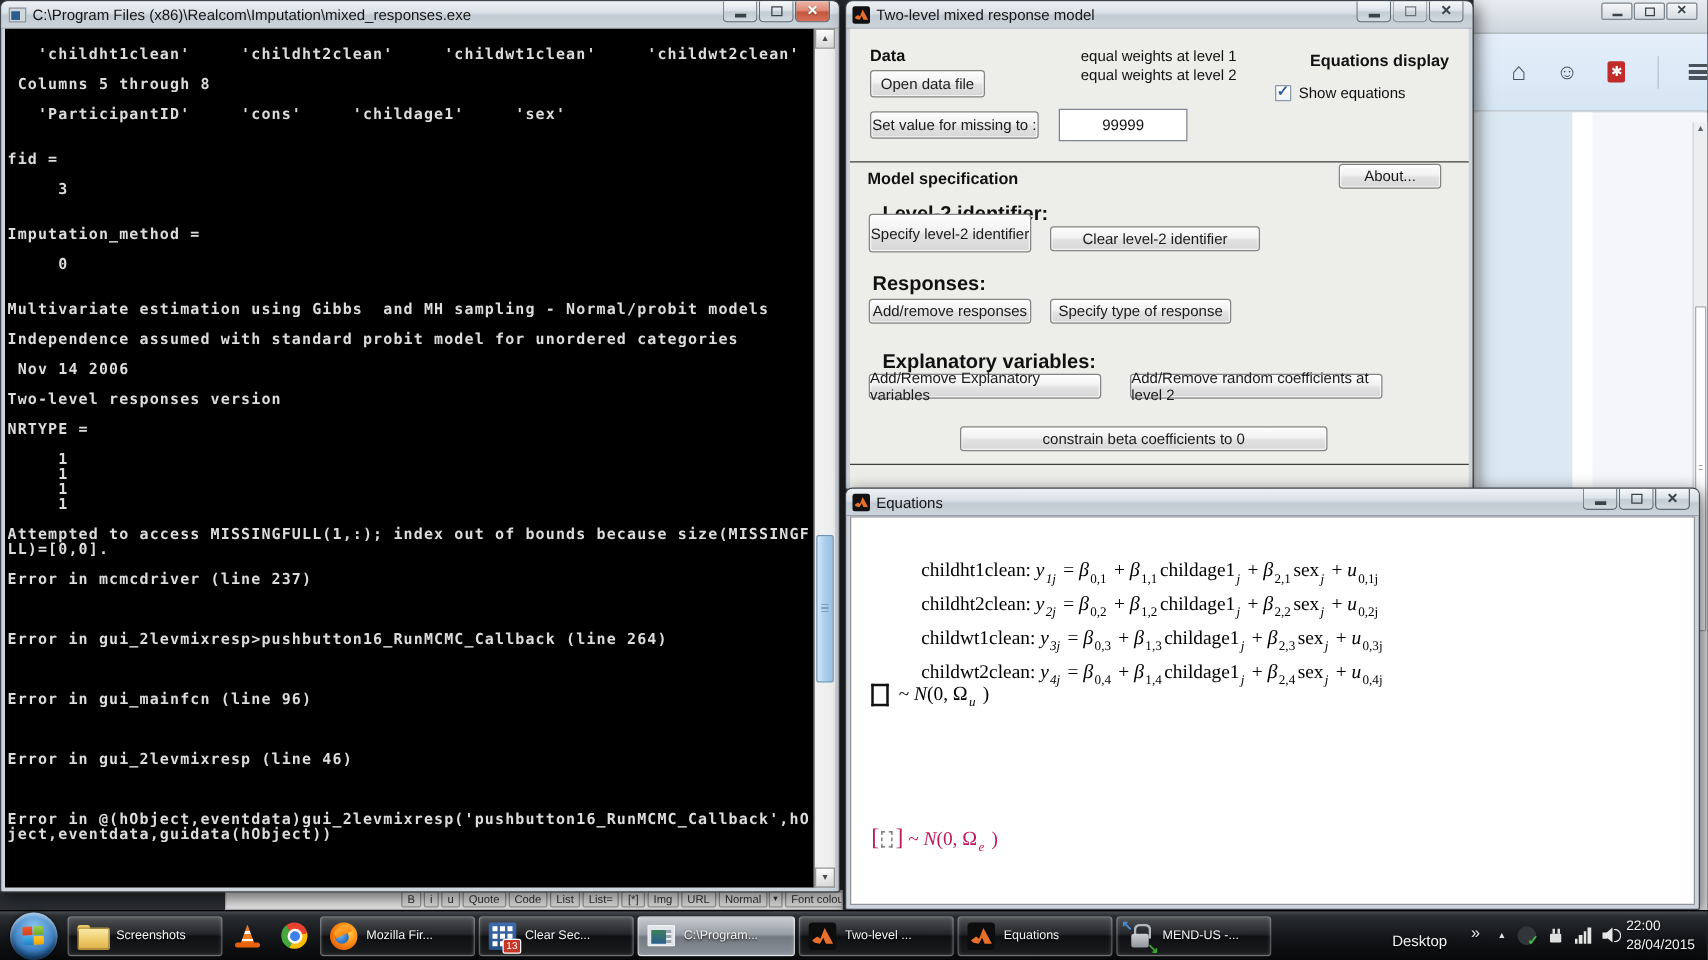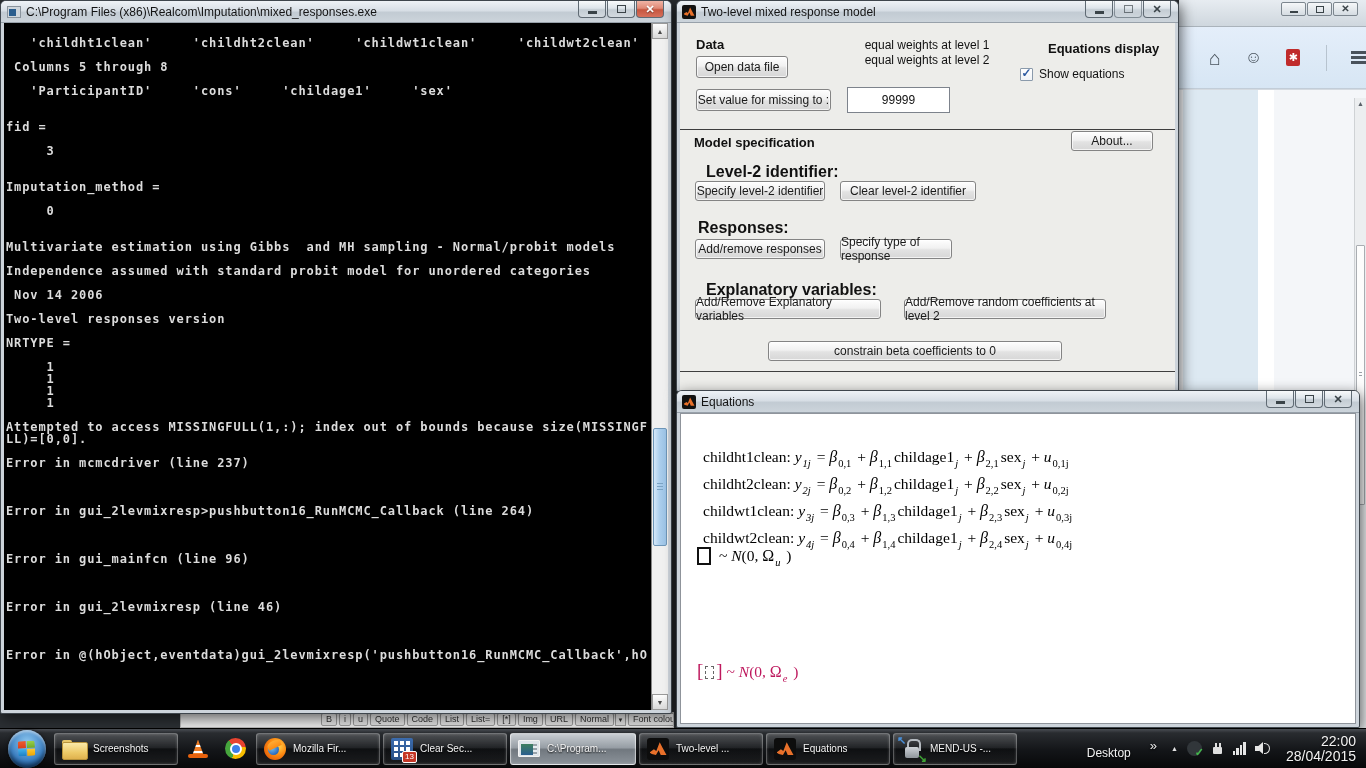--- a/index.html
+++ b/index.html
@@ -92,21 +92,21 @@
   .cb { width:13px; height:13px; border:1px solid #8a9aab; background:linear-gradient(#fff,#f0f3f6);
         display:inline-flex; align-items:center; justify-content:center; border-radius:1px; }
   .cb-check { font-size:12px; font-weight:bold; color:#2c5aa0; line-height:1; margin-top:-2px; }
   .cbrow { display:flex; align-items:center; gap:6px; }
 
   
   .win-eq { left:676px; top:390px; width:684px; height:338px; z-index:7; }
   .eq-content { position:absolute; left:3px; right:3px; top:22px; bottom:3px; background:#fff;
                 border:1px solid #8f949b; overflow:hidden; font-family:"Liberation Serif", serif; }
   .eq-list { position:absolute; left:22px; top:30px; }
-  .eq-row { font-size:15.5px; color:#000; line-height:25px; white-space:nowrap; }
+  .eq-row { font-size:15.5px; color:#000; line-height:25px; white-space:nowrap;margin-left:34px; }
   .it { font-style:italic; }
   .beta { font-style:italic; font-size:16px; }
   .sub { font-size:10.5px; position:relative; top:5px; margin:0 2px 0 1px; }
   .u-matrix { position:absolute; left:16px; top:133px; display:flex; align-items:center; }
   .brk { align-self:stretch; width:7px; }
   .brk-l { border-left:2px solid #111; border-top:2px solid #111; border-bottom:2px solid #111; }
   .brk-r { border-right:2px solid #111; border-top:2px solid #111; border-bottom:2px solid #111; }
   .u-col { padding:4px 10px 4px 6px; }
   .u-item { font-size:15.5px; line-height:26px; color:#000; }
   .u-dist { font-size:15.5px; margin-left:8px; white-space:nowrap; }
@@ -192,21 +192,21 @@
        box-shadow:4px 0 #dfdfdf; }
   .tray-net { display:flex; align-items:flex-end; gap:1px; height:13px; }
   .tray-net span { width:2.5px; background:#e6e6e6; display:block; }
   .tray-net .b1{height:4px} .tray-net .b2{height:7px} .tray-net .b3{height:10px} .tray-net .b4{height:13px}
   .tray-vol { position:relative; width:15px; height:13px; }
   .tray-vol:before { content:""; position:absolute; left:0; top:4px; width:4px; height:5px; background:#e6e6e6; }
   .tray-vol:after { content:""; position:absolute; left:1px; top:0; border:6.5px solid transparent;
        border-right:7px solid #e6e6e6; border-left:none; }
   .tray-vol .wave { position:absolute; left:9px; top:1px; width:6px; height:11px; border:1.5px solid #e6e6e6;
        border-left:none; border-radius:0 6px 6px 0; }
-  .clock { margin:0 10px 0 16px; text-align:right; color:#f2f2f2; font-size:14px; line-height:15px;
+  .clock { margin:0 10px 0 4px; text-align:left; color:#f2f2f2; font-size:11px; line-height:15px;
            text-shadow:0 1px 2px #000; }
 
   .title-ic-console { width:14px; height:12px; margin-left:6px; background:#cfd6dc; border:1px solid #8a949d; position:relative; }
   .title-ic-console:before { content:""; position:absolute; left:1px; top:2px; width:7px; height:7px; background:#2b5e8e; }
   .title-ic-matlab { width:14px; height:14px; margin-left:5px; background:#111; border-radius:2px;
                      display:flex; align-items:center; justify-content:center; }
   .title-ic-matlab:after { content:""; width:11px; height:9px; background:#e8702a;
        clip-path:polygon(0 78%, 26% 55%, 40% 68%, 60% 6%, 76% 42%, 100% 97%, 66% 97%, 54% 62%, 38% 97%, 14% 90%); }
 </style>
 </head>
@@ -326,20 +326,21 @@
           <div class="cline">&nbsp;</div>
           <div class="cline">Error in gui_mainfcn (line 96)</div>
           <div class="cline">&nbsp;</div>
           <div class="cline">&nbsp;</div>
           <div class="cline">&nbsp;</div>
           <div class="cline">Error in gui_2levmixresp (line 46)</div>
           <div class="cline">&nbsp;</div>
           <div class="cline">&nbsp;</div>
           <div class="cline">&nbsp;</div>
           <div class="cline">Error in @(hObject,eventdata)gui_2levmixresp('pushbutton16_RunMCMC_Callback',hOb</div>
+          <div class="cline">ject,eventdata,guidata(hObject))</div>
         </div>
       <div class="vscroll">
         <div class="sc-arrow up">▲</div>
         <div class="sc-thumb">
             <span class="grip"></span>
           </div>
         <div class="sc-arrow dn">▼</div>
       </div>
     </div>
   </div>
@@ -371,25 +372,25 @@
             <span class="cb-check">✓</span>
           </span>
         <span class="m-txt">Show equations</span>
       </div>
       <div class="btn7" style="left:16px; top:66px; width:135px; height:22px;">Set value for missing to :</div>
       <input class="edit7" style="left: 167px; top: 64px; width: 103px; height: 26px;" value="99999">
       <div class="divider" style="top:106px;"></div>
       <div class="m-abs m-head" style="left:14px; top:112px;">Model specification</div>
       <div class="btn7" style="right:22px; top:108px; width:82px; height:20px;">About...</div>
       <div class="m-abs m-lab" style="left:26px; top:140px;">Level-2 identifier:</div>
-      <div class="btn7" style="left:15px; top:158px; width:130px; height:20px;text-align:right;">Specify level-2 identifier</div>
-      <div class="btn7" style="left:160px; top:158px; width:136px; height:20px;">Clear level-2 identifier</div>
+      <div class="btn7" style="left:15px; top:148px; width:130px; height:31px;text-align:right;">Specify level-2 identifier</div>
+      <div class="btn7" style="left:160px; top:158px; width:168px; height:20px;">Clear level-2 identifier</div>
       <div class="m-abs m-lab" style="left:18px; top:196px;">Responses:</div>
       <div class="btn7" style="left:15px; top:216px; width:130px; height:20px;">Add/remove responses</div>
-      <div class="btn7" style="left:160px; top:216px; width:112px; height:20px;">Specify type of response</div>
+      <div class="btn7" style="left:160px; top:216px; width:145px; height:20px;">Specify type of response</div>
       <div class="m-abs m-lab" style="left:26px; top:258px;">Explanatory variables:</div>
       <div class="btn7" style="left:15px; top:276px; width:186px; height:20px;">Add/Remove Explanatory variables</div>
       <div class="btn7" style="left:224px; top:276px; width:202px; height:20px;">Add/Remove random coefficients at level 2</div>
       <div class="btn7" style="left:88px; top:318px; width:294px; height:20px;">constrain beta coefficients to 0</div>
       <div class="divider" style="top:348px;"></div>
     </div>
   </div>
 
   <div class="window win-eq">
     <div class="titlebar">

